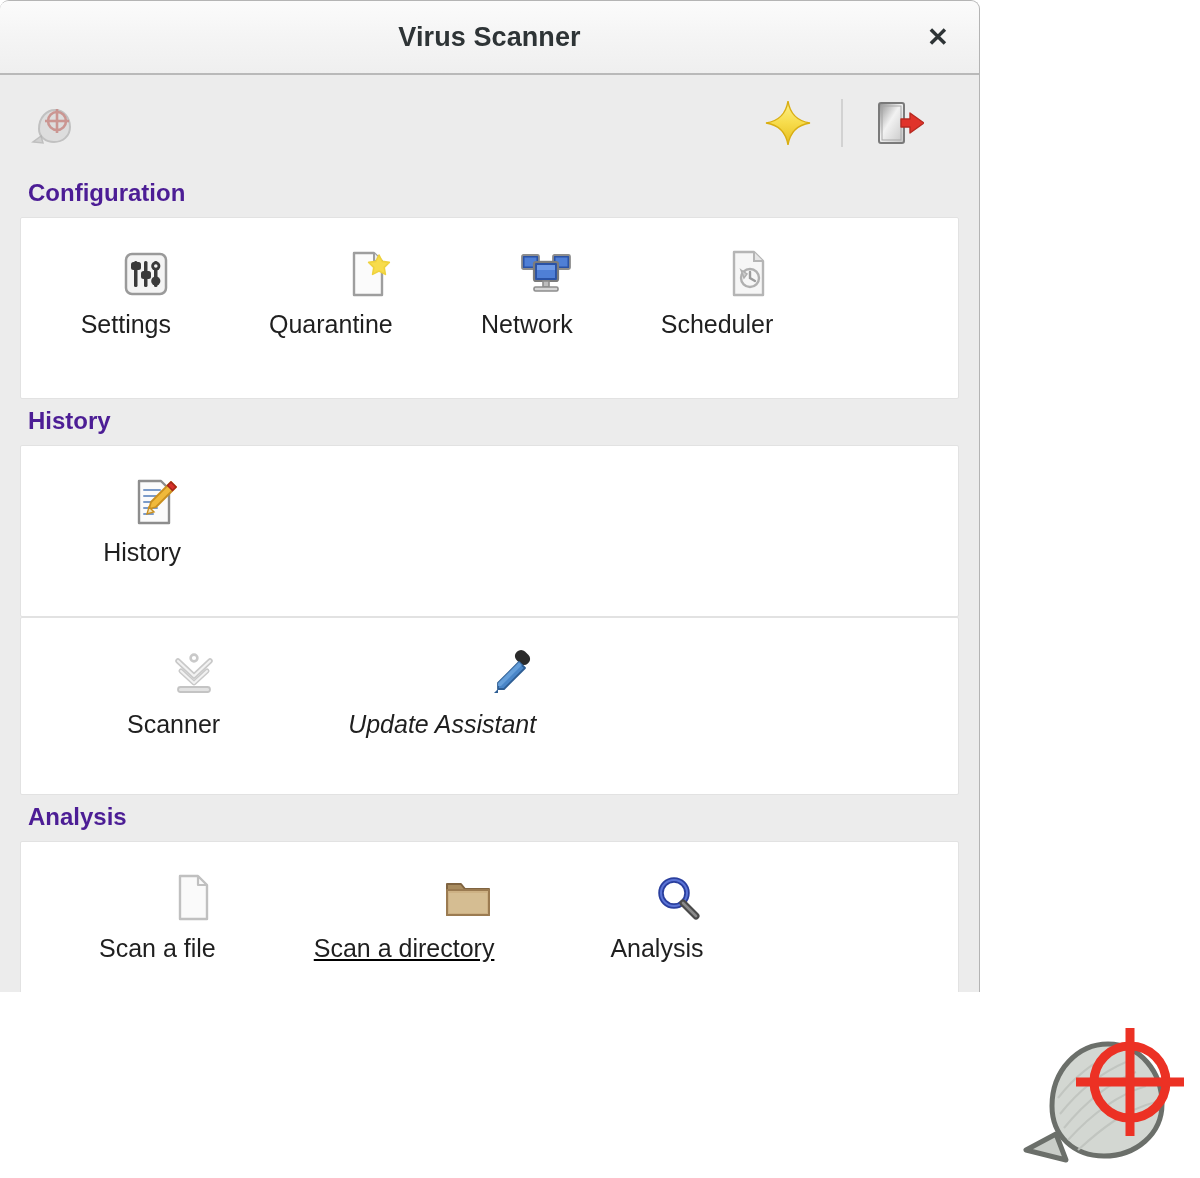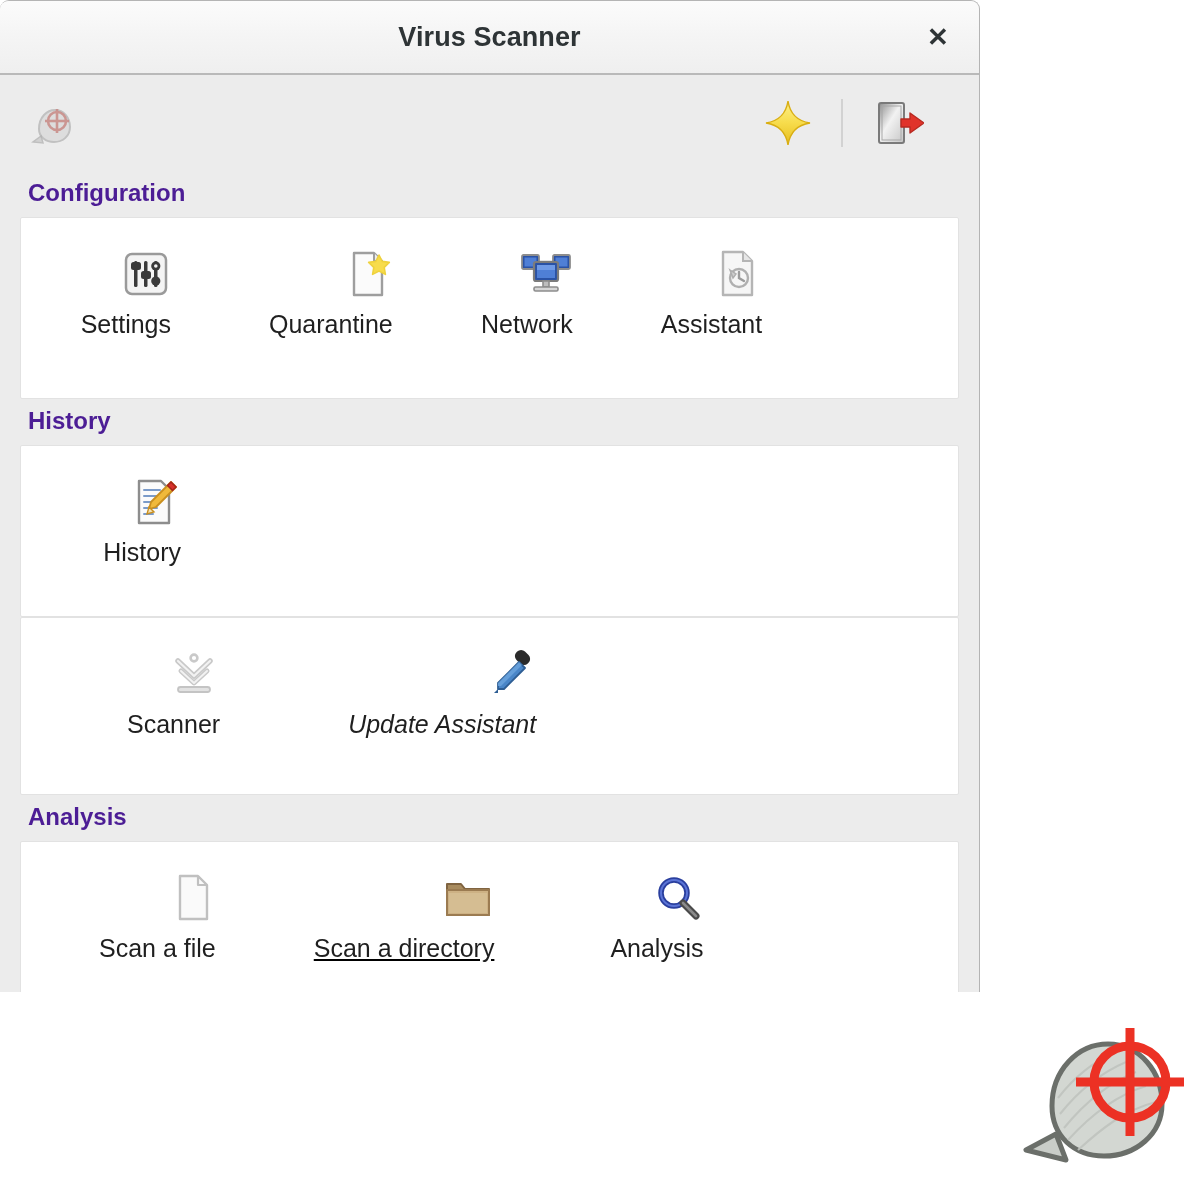--- a/index.html
+++ b/index.html
@@ -291,21 +291,21 @@
         <div class="tile" style="margin-left:68px;">
           <div class="tile-icon">
             <svg width="50" height="52" viewBox="0 0 50 52" aria-hidden="true">
               <path d="M11 4 h20 l9 9 v34 h-29 Z" fill="#f6f6f6" stroke="#b5b5b5" stroke-width="2.4" stroke-linejoin="round"></path>
               <path d="M31 4 v9 h9" fill="#e6e6e6" stroke="#b5b5b5" stroke-width="2"></path>
               <circle cx="27" cy="30" r="9" fill="none" stroke="#b0b0b0" stroke-width="2.4"></circle>
               <path d="M27 24 v6 l5 3" fill="none" stroke="#9c9c9c" stroke-width="2.4" stroke-linecap="round"></path>
               <path d="M18 22 l6 4 l-3 4 Z" fill="#cfcfcf" stroke="#aeaeae" stroke-width="1.5"></path>
             </svg>
           </div>
-          <div class="tile-label">Assistant</div>
+          <div class="tile-label">Scheduler</div>
         </div>
 
       </div>
 
       <div class="section-band">
         <div class="section-label">History</div>
       </div>
       <div class="card h-history">
 
         <div class="tile" style="margin-left:58px;">

